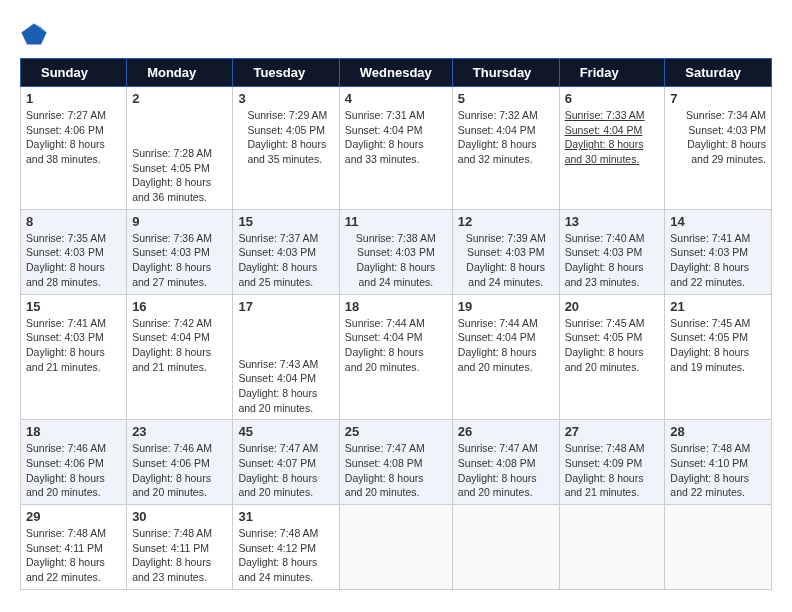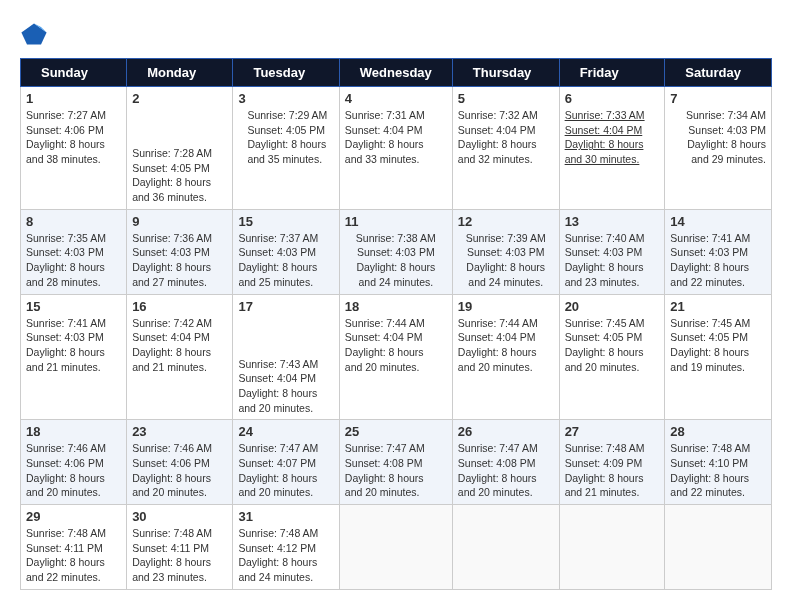--- a/index.html
+++ b/index.html
@@ -284,21 +284,21 @@
 and 20 minutes.</div>
         </td>
         <td>
           <span class="day-num">23</span>
           <div class="cell-text" style="white-space: pre-line;">Sunrise: 7:46 AM
 Sunset: 4:06 PM
 Daylight: 8 hours
 and 20 minutes.</div>
         </td>
         <td>
-          <span class="day-num">24</span>
+          <span class="day-num">45</span>
           <div class="cell-text" style="white-space: pre-line;">Sunrise: 7:47 AM
 Sunset: 4:07 PM
 Daylight: 8 hours
 and 20 minutes.</div>
         </td>
         <td>
           <span class="day-num">25</span>
           <div class="cell-text" style="white-space: pre-line;">Sunrise: 7:47 AM
 Sunset: 4:08 PM
 Daylight: 8 hours

